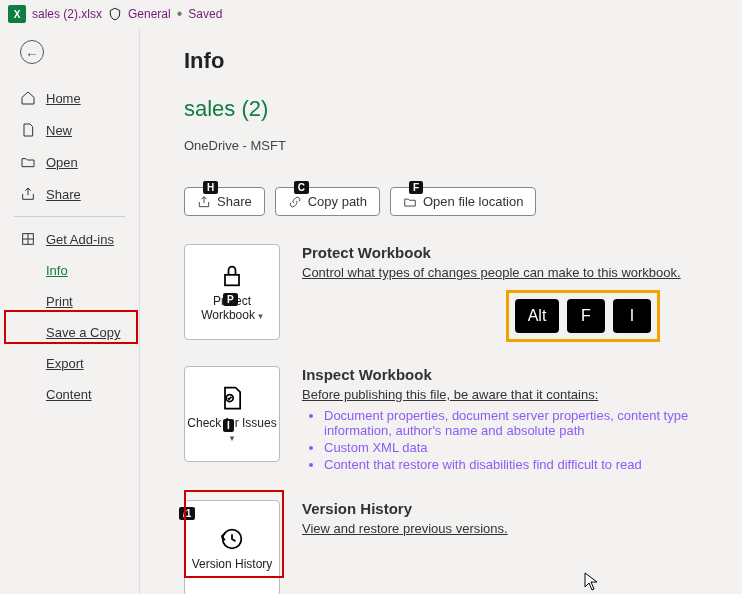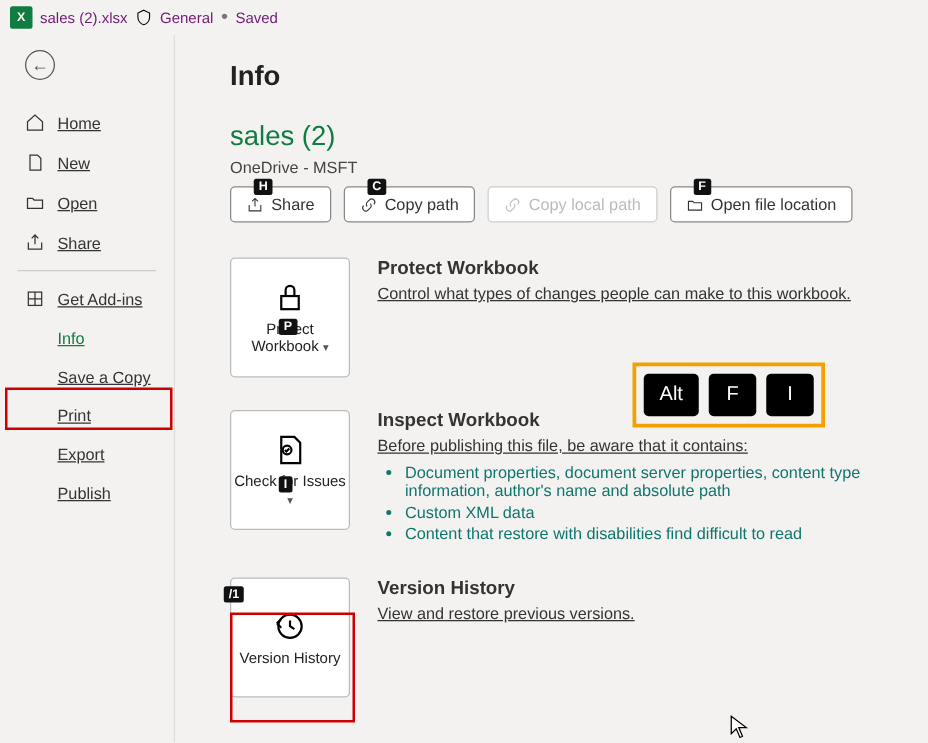--- a/index.html
+++ b/index.html
@@ -20,40 +20,40 @@
 .nav-item { display: flex; align-items: center; gap: 10px; padding: 8px 12px 8px 20px; font-size: 13px; color: #333; cursor: pointer; text-decoration: underline; }
 .nav-item.selected { color: #107c41; }
 .nav-item .nav-ico { width: 16px; height: 16px; display: flex; align-items: center; justify-content: center; }
 .nav-divider { border: none; border-top: 1px solid #ccc; margin: 6px 14px 6px 14px; }
 .nav-item.noicon { padding-left: 46px; }
 
 .red-box { position: absolute; border: 2px solid #cc0000; pointer-events: none; }
 
 .content { flex: 1; padding: 20px 16px 20px 44px; overflow: hidden; }
 h1.page-title { font-size: 22px; font-weight: 600; color: #222; margin-bottom: 22px; }
-.doc-name { font-size: 22px; color: #107c41; font-weight: 400; margin-bottom: 4px; }
-.doc-loc { font-size: 13px; color: #444; margin-bottom: 8px; }
+.doc-name { font-size: 22px; color: #107c41; font-weight: 400; margin-bottom: 16px; }
+.doc-loc { font-size: 13px; color: #444; margin-bottom: 34px; }
 
 .btn-row { display: flex; gap: 10px; margin-bottom: 28px; }
 .btn { border: 1px solid #888; background: #fff; border-radius: 4px; padding: 6px 12px; font-size: 13px; color: #333; display: flex; align-items: center; gap: 6px; cursor: pointer; position: relative; }
 .btn.disabled { color: #bbb; border-color: #ccc; cursor: default; }
 .btn .ico { width: 14px; height: 14px; }
 
 .keytip { position: absolute; top: -7px; background: #111; color: #fff; font-size: 10px; padding: 1px 4px; border-radius: 2px; font-weight: bold; }
 
 .section { display: flex; gap: 22px; margin-bottom: 26px; align-items: flex-start; }
 .tile { width: 96px; height: 96px; border: 1px solid #bbb; border-radius: 4px; background: #fff; display: flex; flex-direction: column; align-items: center; justify-content: center; gap: 4px; cursor: pointer; position: relative; }
 .tile .tile-ico { width: 28px; height: 28px; }
 .tile .tile-label { font-size: 12px; text-align: center; line-height: 1.2; color: #222; }
 .tile .chev { font-size: 9px; color: #555; }
 
 .section-body { flex: 1; }
 .section-title { font-size: 15px; font-weight: 600; color: #333; margin-bottom: 4px; }
 .section-text { font-size: 13px; color: #333; margin-bottom: 6px; text-decoration: underline; }
-.section-body ul { margin-left: 22px; font-size: 13px; color: #0f766e; }
+.section-body ul { margin-left: 22px; font-size: 13px; color: #8b5cf6; }
 .section-body li { margin-bottom: 2px; }
 
 .key-overlay { position: absolute; top: 290px; left: 506px; border: 3px solid #f2a100; padding: 6px; display: flex; gap: 8px; background: transparent; }
 .key { width: 38px; height: 34px; background: #000; color: #fff; display: flex; align-items: center; justify-content: center; border-radius: 4px; font-size: 16px; }
 .key.wide { width: 44px; }
 
 .cursor { position: absolute; top: 572px; left: 584px; font-size: 16px; color: #000; }
 
 svg { stroke: currentColor; fill: none; stroke-width: 1.5; }
 </style>
@@ -118,30 +118,30 @@
             <rect x="4" y="4" width="16" height="16"></rect>
             <path d="M4 12 H20 M12 4 V20"></path>
           </svg>
         </span>
       <span>Get Add-ins</span>
     </div>
     <div class="nav-item selected noicon">
       <span>Info</span>
     </div>
     <div class="nav-item noicon">
+      <span>Print</span>
+    </div>
+    <div class="nav-item noicon">
       <span>Save a Copy</span>
     </div>
     <div class="nav-item noicon">
-      <span>Print</span>
-    </div>
-    <div class="nav-item noicon">
       <span>Export</span>
     </div>
     <div class="nav-item noicon">
-      <span>Publish</span>
+      <span>Content</span>
     </div>
   </div>
 
   <div class="content">
     <h1 class="page-title">Info</h1>
     <div class="doc-name">sales (2)</div>
     <div class="doc-loc">OneDrive - MSFT</div>
 
     <div class="btn-row">
       <button class="btn">
@@ -150,26 +150,20 @@
             <path d="M4 12 V20 H20 V12 M12 3 V14 M8 7 L12 3 L16 7"></path>
           </svg>
         <span>Share</span>
       </button>
       <button class="btn">
         <span class="keytip" style="left:18px;">C</span>
         <svg class="ico" viewBox="0 0 24 24">
             <path d="M10 14 a4 4 0 0 1 0-6 l3-3 a4 4 0 0 1 6 6 M14 10 a4 4 0 0 1 0 6 l-3 3 a4 4 0 0 1 -6 -6"></path>
           </svg>
         <span>Copy path</span>
-      </button>
-      <button class="btn disabled">
-        <svg class="ico" viewBox="0 0 24 24">
-            <path d="M10 14 a4 4 0 0 1 0-6 l3-3 a4 4 0 0 1 6 6 M14 10 a4 4 0 0 1 0 6 l-3 3 a4 4 0 0 1 -6 -6"></path>
-          </svg>
-        <span>Copy local path</span>
       </button>
       <button class="btn">
         <span class="keytip" style="left:18px;">F</span>
         <svg class="ico" viewBox="0 0 24 24">
             <path d="M3 7 H9 L11 9 H21 V19 H3 Z"></path>
           </svg>
         <span>Open file location</span>
       </button>
     </div>
 

